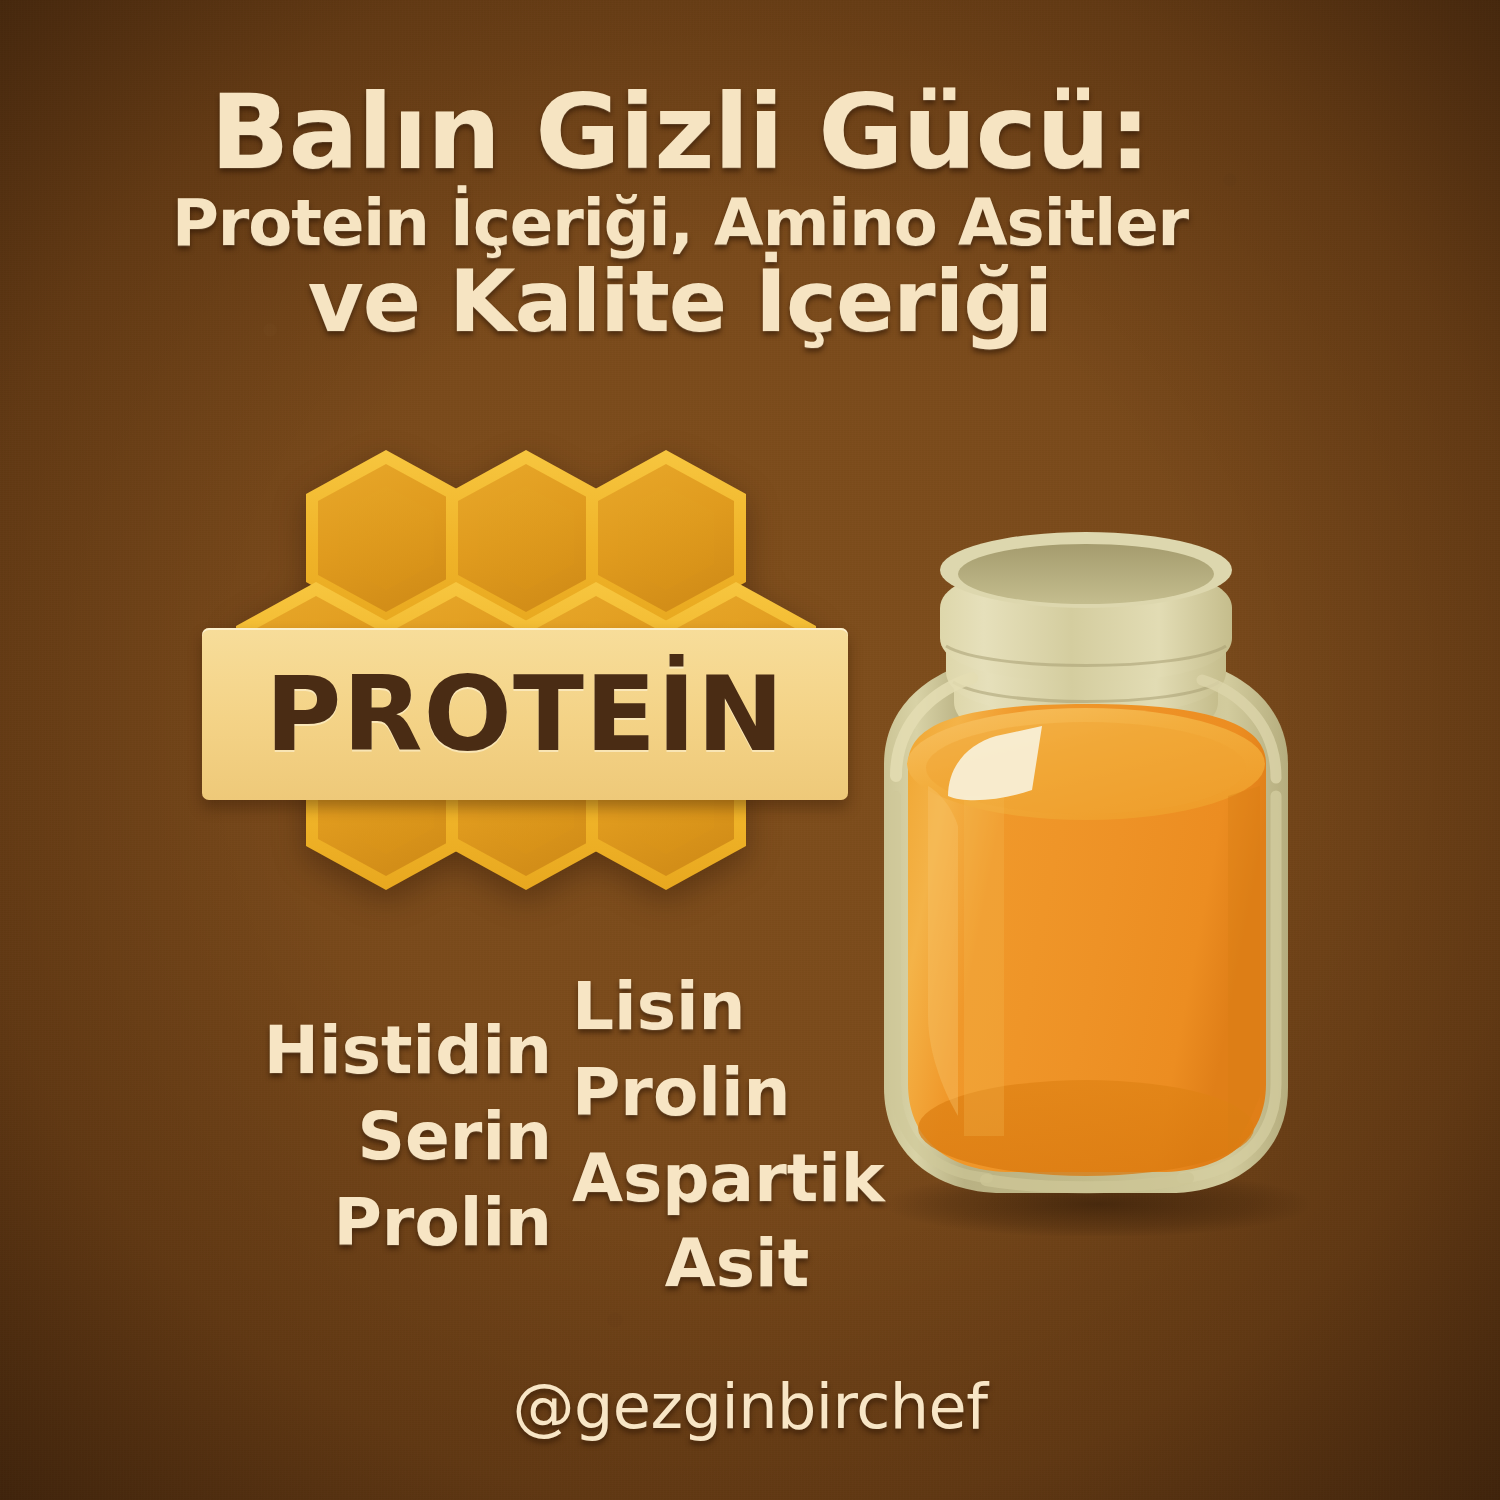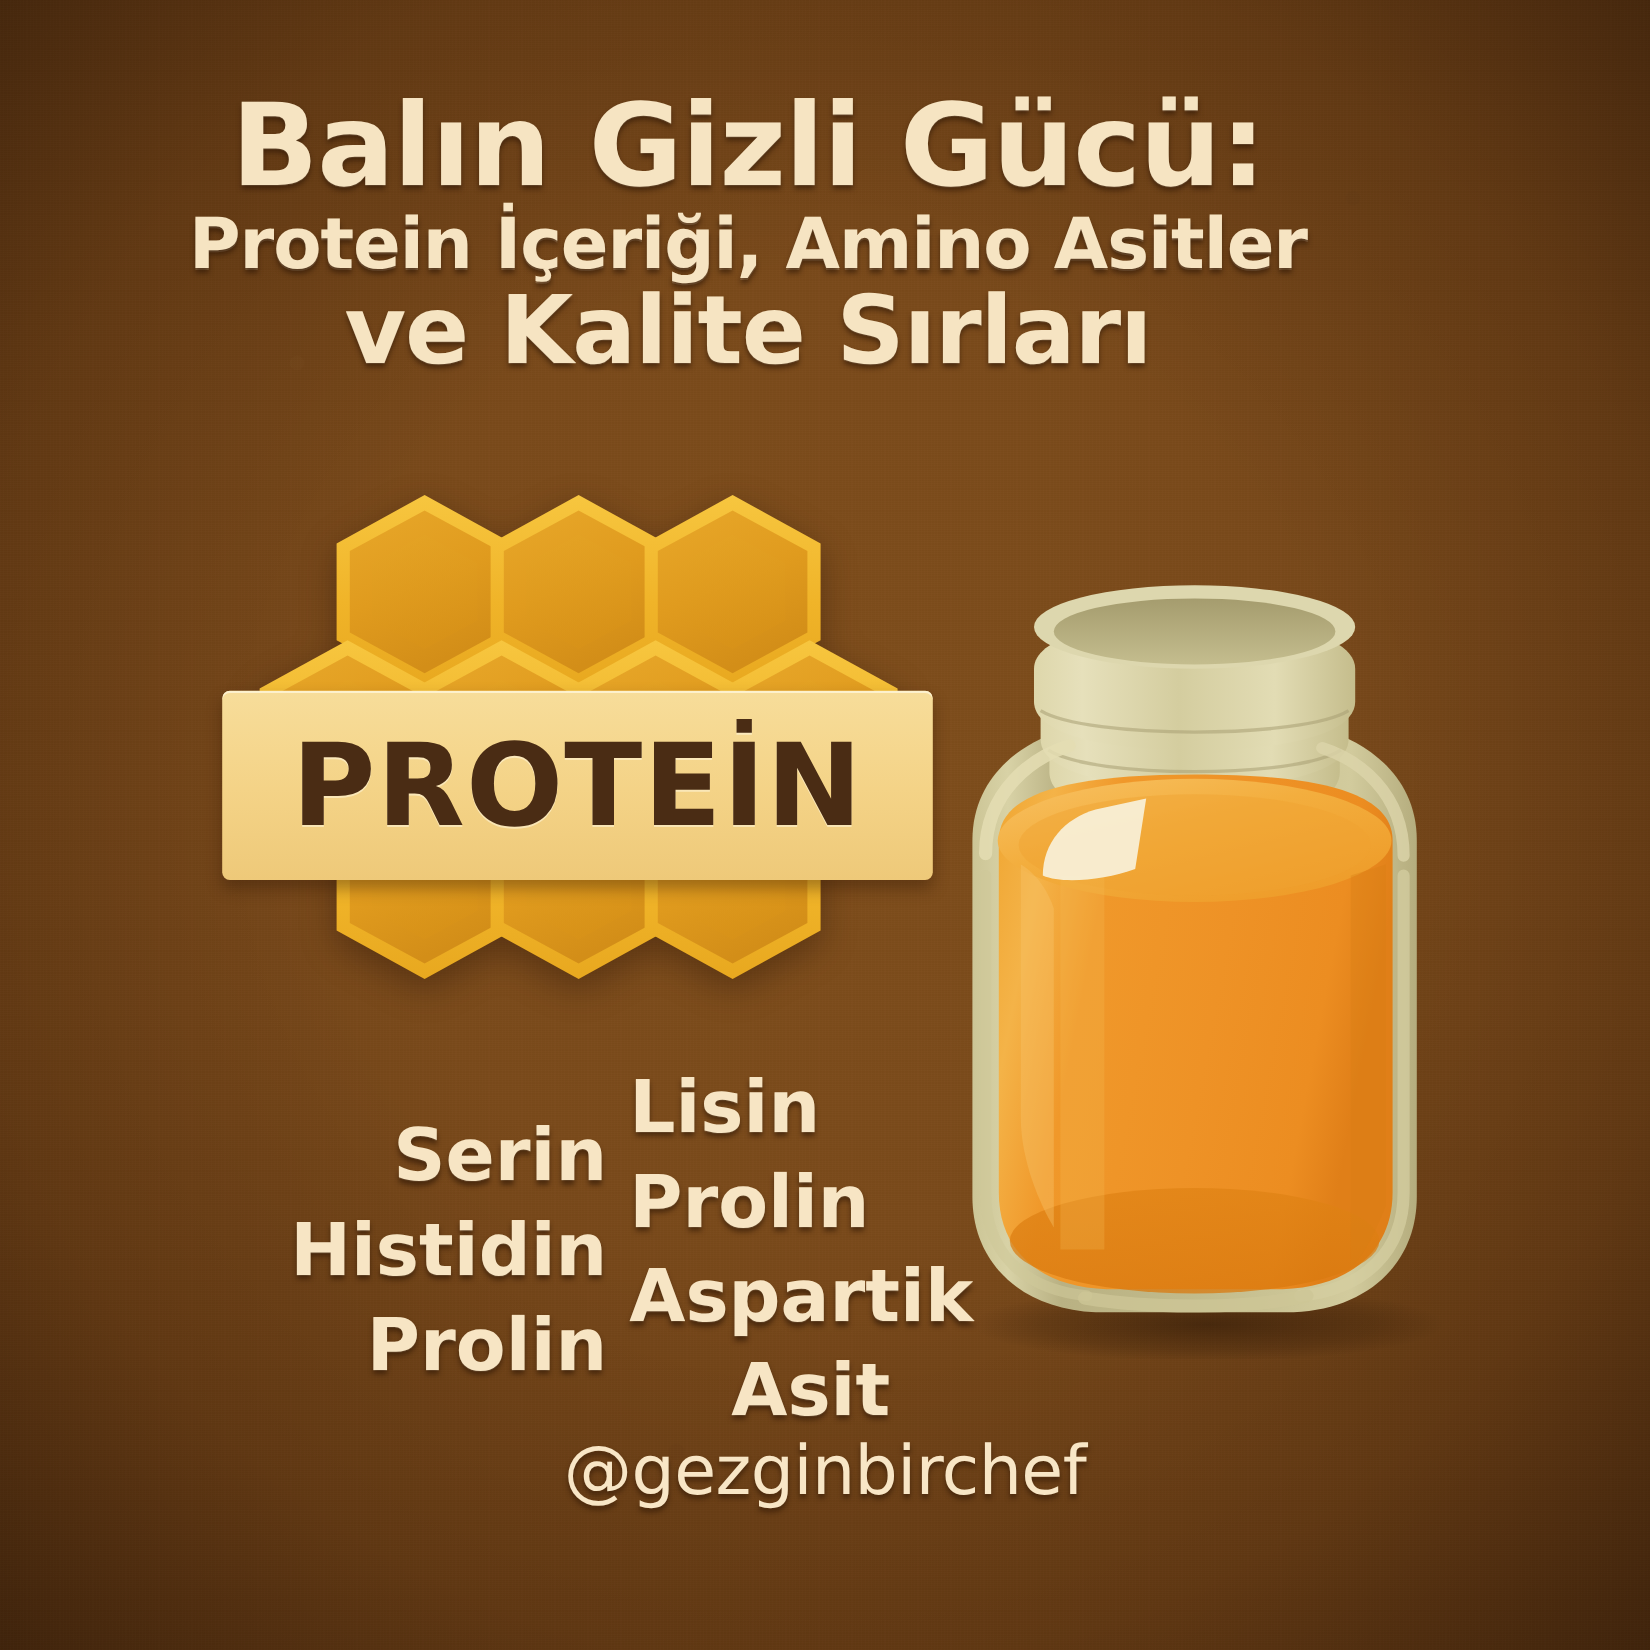--- a/index.html
+++ b/index.html
@@ -134,42 +134,42 @@
     white-space: nowrap;
   }
   #amino-left  { left: 262px; top: 1008px; text-align: right;  width: 290px; }
   #amino-right { left: 572px; top: 964px; text-align: left;   width: 380px; }
   #amino-right .wrap2 { text-align: center; width: 330px; }
 
   
   #handle {
     position: absolute;
     left: 0;
-    top: 1300px;
+    top: 1370px;
     width: 1500px;
     text-align: center;
     z-index: 6;
     font-family: "DejaVu Sans", sans-serif;
     font-size: 62px;
     color: #f8e6c6;
     text-shadow: 0 4px 5px rgba(40,18,4,.55);
     letter-spacing: -.5px;
   }
 </style>
 </head>
 <body>
 
 <div id="poster">
 
   <div id="texture"></div>
 
   <div class="title-block">
     <div class="t-line t1">Balın Gizli Gücü:</div>
     <div class="t-line t2">Protein İçeriği, Amino Asitler</div>
-    <div class="t-line t3">ve Kalite Sırları</div>
+    <div class="t-line t3">ve Kalite İçeriği</div>
   </div>
 
   <div id="comb-wrap">
     <svg viewBox="0 0 660 510" xmlns="http://www.w3.org/2000/svg">
       <defs>
         <linearGradient id="hexBorder" x1="0" y1="0" x2="0" y2="1">
           <stop offset="0%" stop-color="#f7c63f"></stop>
           <stop offset="55%" stop-color="#f0b429"></stop>
           <stop offset="100%" stop-color="#e8a81f"></stop>
         </linearGradient>
@@ -347,22 +347,22 @@
         <path d="M 60 280 C 60 222, 104 192, 136 182" stroke="#e4ddb3" stroke-width="12" fill="none" stroke-linecap="round" opacity=".85"></path>
         <path d="M 440 282 C 440 224, 398 194, 366 184" stroke="#dcd5aa" stroke-width="11" fill="none" stroke-linecap="round" opacity=".8"></path>
         <path d="M 440 300 L 440 588 C 440 640, 406 676, 346 682" stroke="#d4cda0" stroke-width="11" fill="none" stroke-linecap="round" opacity=".75"></path>
         <path d="M 60 300 L 60 588 C 60 640, 92 676, 152 682" stroke="#cfc899" stroke-width="10" fill="none" stroke-linecap="round" opacity=".6"></path>
         <path d="M 150 684 C 210 694, 300 694, 352 682" stroke="#cdc696" stroke-width="12" fill="none" stroke-linecap="round" opacity=".8"></path>
       </g>
     </svg>
   </div>
 
   <div class="amino" id="amino-left">
+    <div>Histidin</div>
     <div>Serin</div>
-    <div>Histidin</div>
     <div>Prolin</div>
   </div>
 
   <div class="amino" id="amino-right">
     <div>Lisin</div>
     <div>Prolin</div>
     <div>Aspartik</div>
     <div class="wrap2">Asit</div>
   </div>
 

